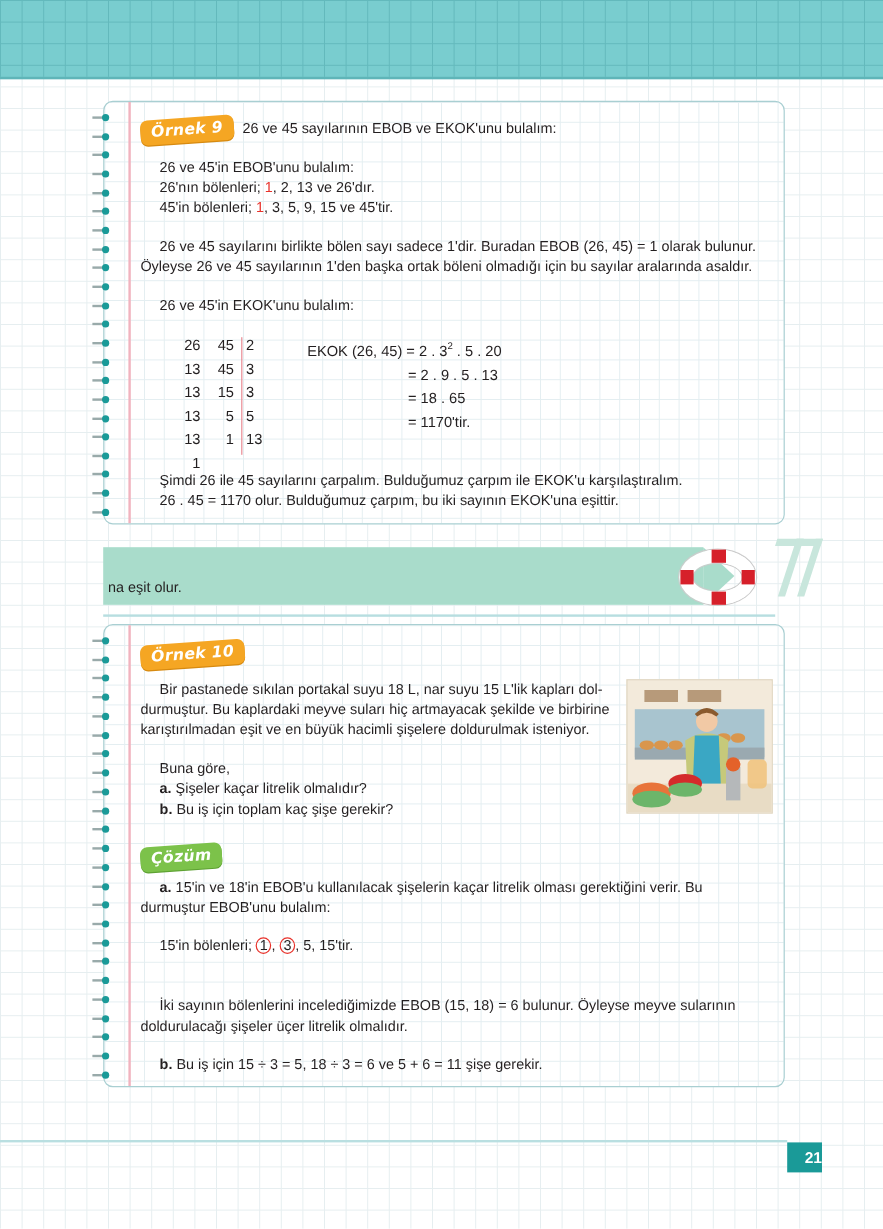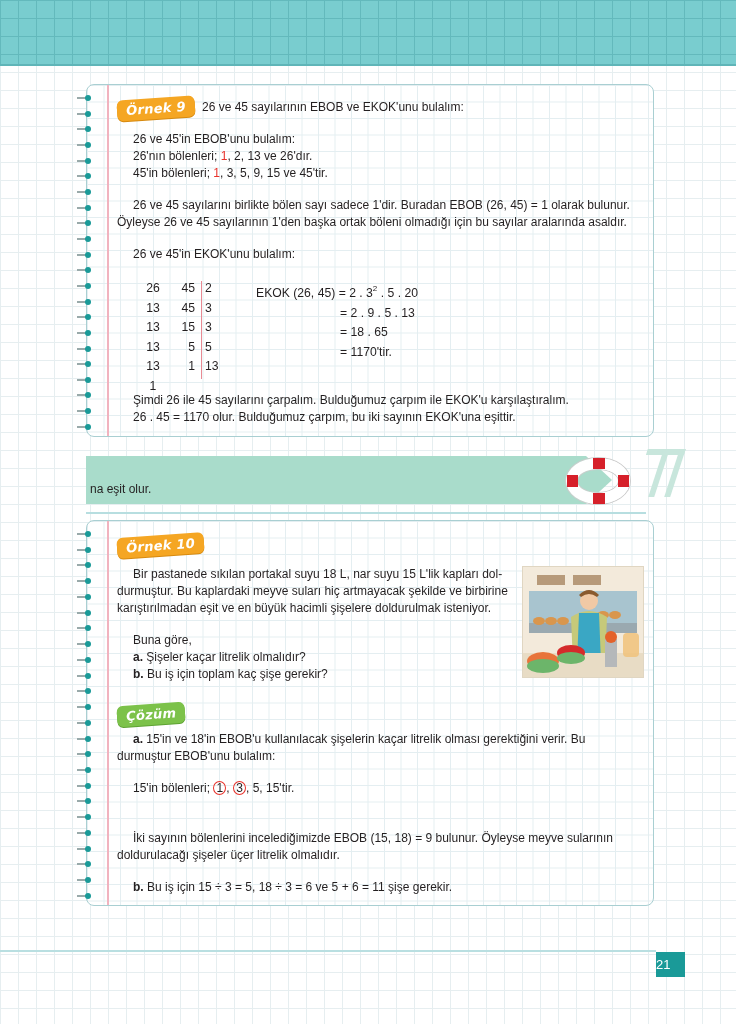--- a/index.html
+++ b/index.html
@@ -19,37 +19,37 @@
 .ring:before{content:"";position:absolute;left:0;top:2px;width:9px;height:2px;background:#9aa;}
 .ring:after{content:"";position:absolute;left:8px;top:0;width:6px;height:6px;border-radius:50%;background:#1a9a98}
 .badge{position:absolute;font-family:"DejaVu Sans",sans-serif;font-weight:bold;font-style:italic;color:#fff;font-size:13px;padding:3px 9px;border-radius:6px;transform:rotate(-4deg);letter-spacing:0.3px}
 .badge.orange{background:#f5a623;box-shadow:0 1px 0 #d78a10}
 .badge.green{background:#7cc24a;box-shadow:0 1px 0 #5ea233}
 .t{position:absolute;font-size:12px;line-height:16px;white-space:nowrap}
 .red{color:#e8322b}
 b{font-weight:bold}
 .tbl{position:absolute;left:52px;top:194px;font-size:12.2px;line-height:19.5px}
 .tbl .r{display:flex}
-.tbl .c1{width:28px;text-align:center}
+.tbl .c1{width:28px;text-align:right}
 .tbl .c2{width:28px;text-align:right}
 .tbl .c3{width:34px;padding-left:10px}
 .divline{position:absolute;left:114px;top:196px;width:1px;height:98px;background:#e98a93}
 .ekok{position:absolute;left:169px;top:194px;font-size:12.2px;line-height:19.5px}
 .ekok .r{white-space:nowrap}
 sup{font-size:8px;vertical-align:6px}
 .note{position:absolute;left:86px;top:456px;width:500px;height:48px;background:#a9dccb;}
 .note-arrow{position:absolute;left:586px;top:456px;width:0;height:0;border-top:24px solid transparent;border-bottom:24px solid transparent;border-left:26px solid #a9dccb}
 .chev{position:absolute;width:22px;height:48px;top:449px;border-right:6px solid #c8e6dc;border-top:6px solid #c8e6dc;transform:skewX(-18deg)}
 .underline-note{position:absolute;left:86px;top:512px;width:560px;height:2px;background:#b7dee0}
 .buoy{position:absolute;left:566px;top:458px;width:64px;height:46px;border-radius:50%;border:11px solid #fff;box-shadow:0 0 0 1px #ccc,inset 0 0 0 1px #ccc}
 .buoy .seg{position:absolute;width:11px;height:12px;background:#d6202a}
 .circled{display:inline-block;border:1px solid #e8322b;border-radius:50%;width:13px;height:14px;line-height:12px;text-align:center}
 .illus{position:absolute;left:522px;top:566px;width:122px;height:112px;background:#f3eadb;border:1px solid #e0d6c2;overflow:hidden}
 .footer-line{position:absolute;left:0;top:950px;width:656px;height:2px;background:#b9dfe1}
-.page-num{position:absolute;left:656px;top:952px;width:29px;height:25px;background:#1a9a98;color:#fff;font-weight:normal;font-size:13px;text-align:left;line-height:25px}
+.page-num{position:absolute;left:656px;top:952px;width:29px;height:25px;background:#1a9a98;color:#fff;font-weight:bold;font-size:13px;text-align:right;line-height:25px}
 </style>
 </head>
 <body>
 
 <div class="bg-grid"></div>
 <div class="top-band"></div>
 
 <div class="card" style="top:84px;height:353px">
   <div class="margin"></div>
   <div class="rings">
@@ -177,21 +177,21 @@
   <div class="t" style="left:30px;top:62px">durmuştur. Bu kaplardaki meyve suları hiç artmayacak şekilde ve birbirine</div>
   <div class="t" style="left:30px;top:79px">karıştırılmadan eşit ve en büyük hacimli şişelere doldurulmak isteniyor.</div>
   <div class="t" style="left:46px;top:111px">Buna göre,</div>
   <div class="t" style="left:46px;top:128px"><b>a.</b><span> Şişeler kaçar litrelik olmalıdır?</span></div>
   <div class="t" style="left:46px;top:145px"><b>b.</b><span> Bu iş için toplam kaç şişe gerekir?</span></div>
 
   <div class="badge green" style="left:30px;top:183px">Çözüm</div>
   <div class="t" style="left:46px;top:210px"><b>a.</b><span> 15'in ve 18'in EBOB'u kullanılacak şişelerin kaçar litrelik olması gerektiğini verir. Bu</span></div>
   <div class="t" style="left:30px;top:227px">durmuştur EBOB'unu bulalım:</div>
   <div class="t" style="left:46px;top:259px"><span>15'in bölenleri; </span><span class="circled">1</span><span>, </span><span class="circled">3</span><span>, 5, 15'tir.</span></div>
-  <div class="t" style="left:46px;top:309px">İki sayının bölenlerini incelediğimizde EBOB (15, 18) = 9 bulunur. Öyleyse meyve sularının</div>
+  <div class="t" style="left:46px;top:309px">İki sayının bölenlerini incelediğimizde EBOB (15, 18) = 6 bulunur. Öyleyse meyve sularının</div>
   <div class="t" style="left:30px;top:326px">doldurulacağı şişeler üçer litrelik olmalıdır.</div>
   <div class="t" style="left:46px;top:358px"><b>b.</b><span> Bu iş için 15 ÷ 3 = 5, 18 ÷ 3 = 6 ve 5 + 6 = 11 şişe gerekir.</span></div>
 </div>
 
 <div class="illus">
   <svg width="122" height="112" viewBox="0 0 122 112">
     <rect x="0" y="0" width="122" height="112" fill="#f3eadb"></rect>
     <rect x="6" y="24" width="108" height="40" fill="#a8c4cf"></rect>
     <rect x="6" y="56" width="108" height="10" fill="#9aa9b0"></rect>
     <rect x="14" y="8" width="28" height="10" fill="#b79a7a"></rect>

